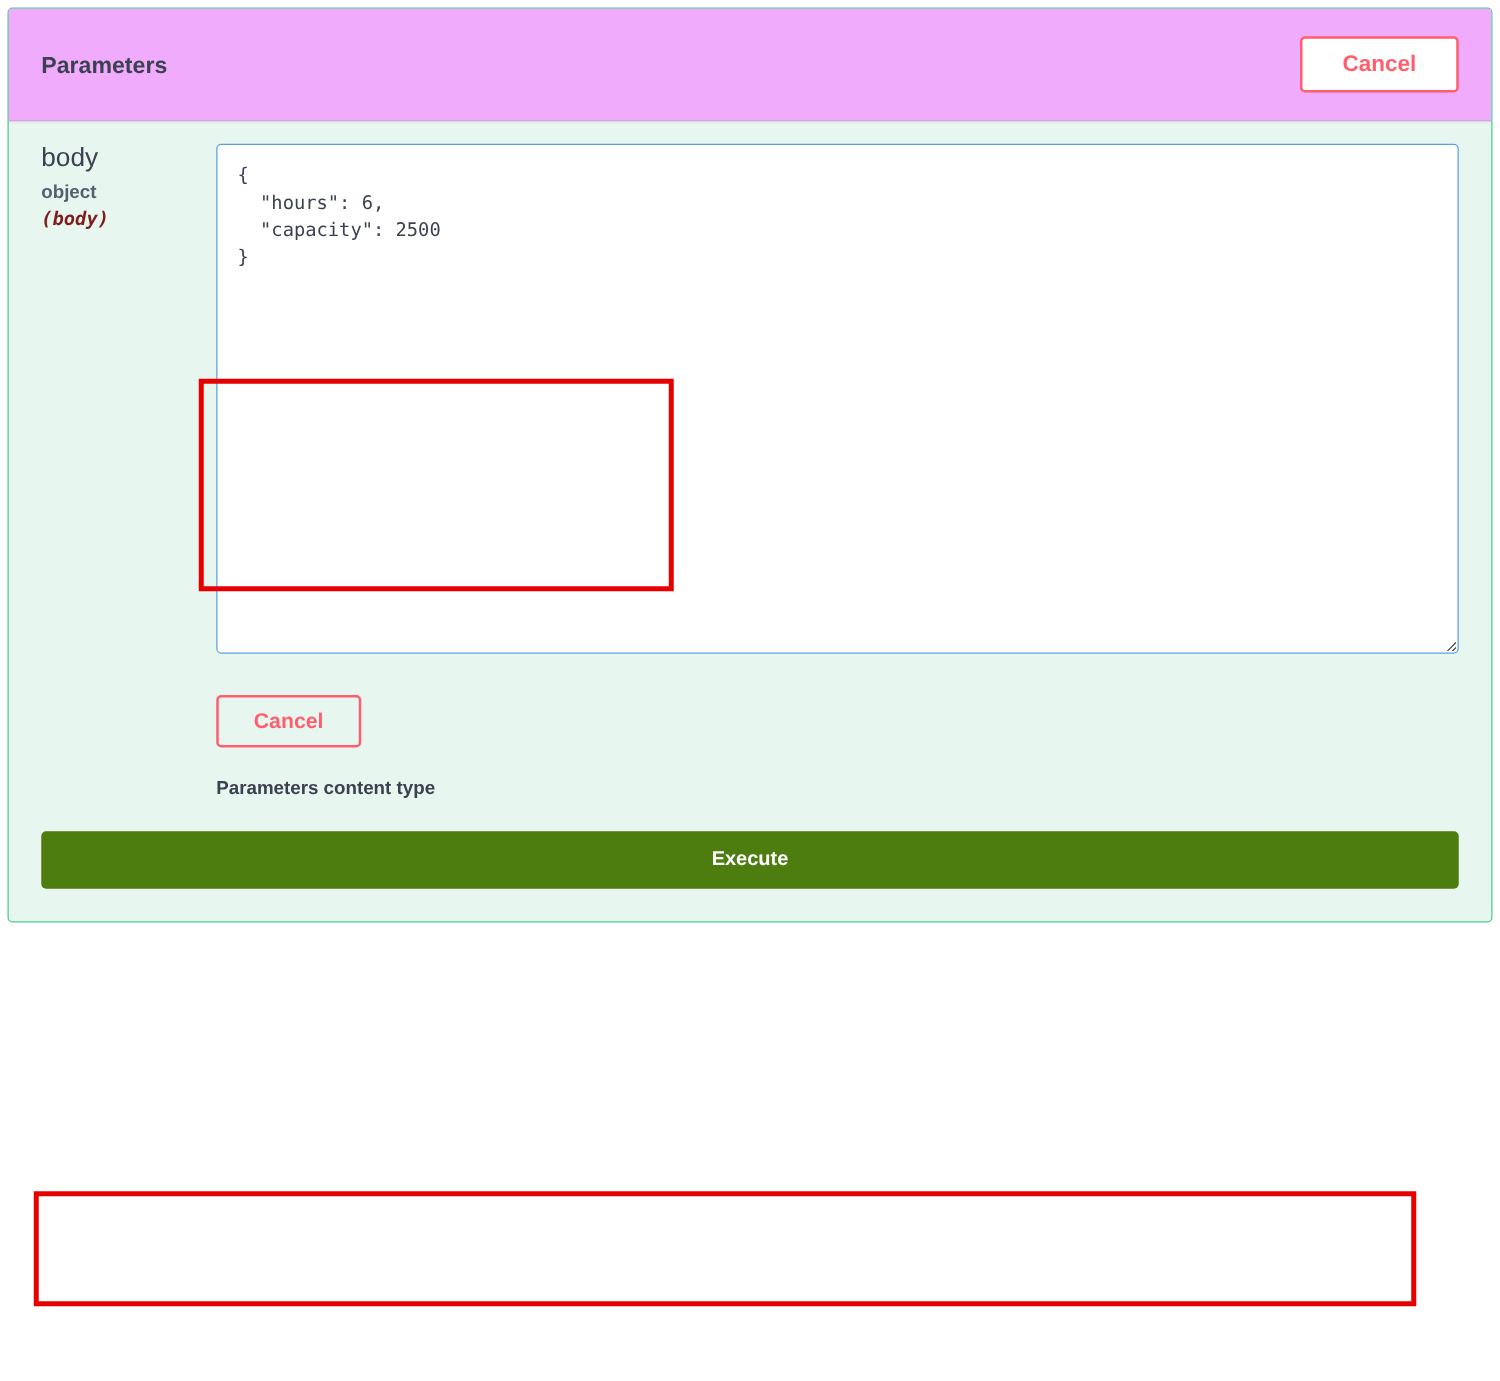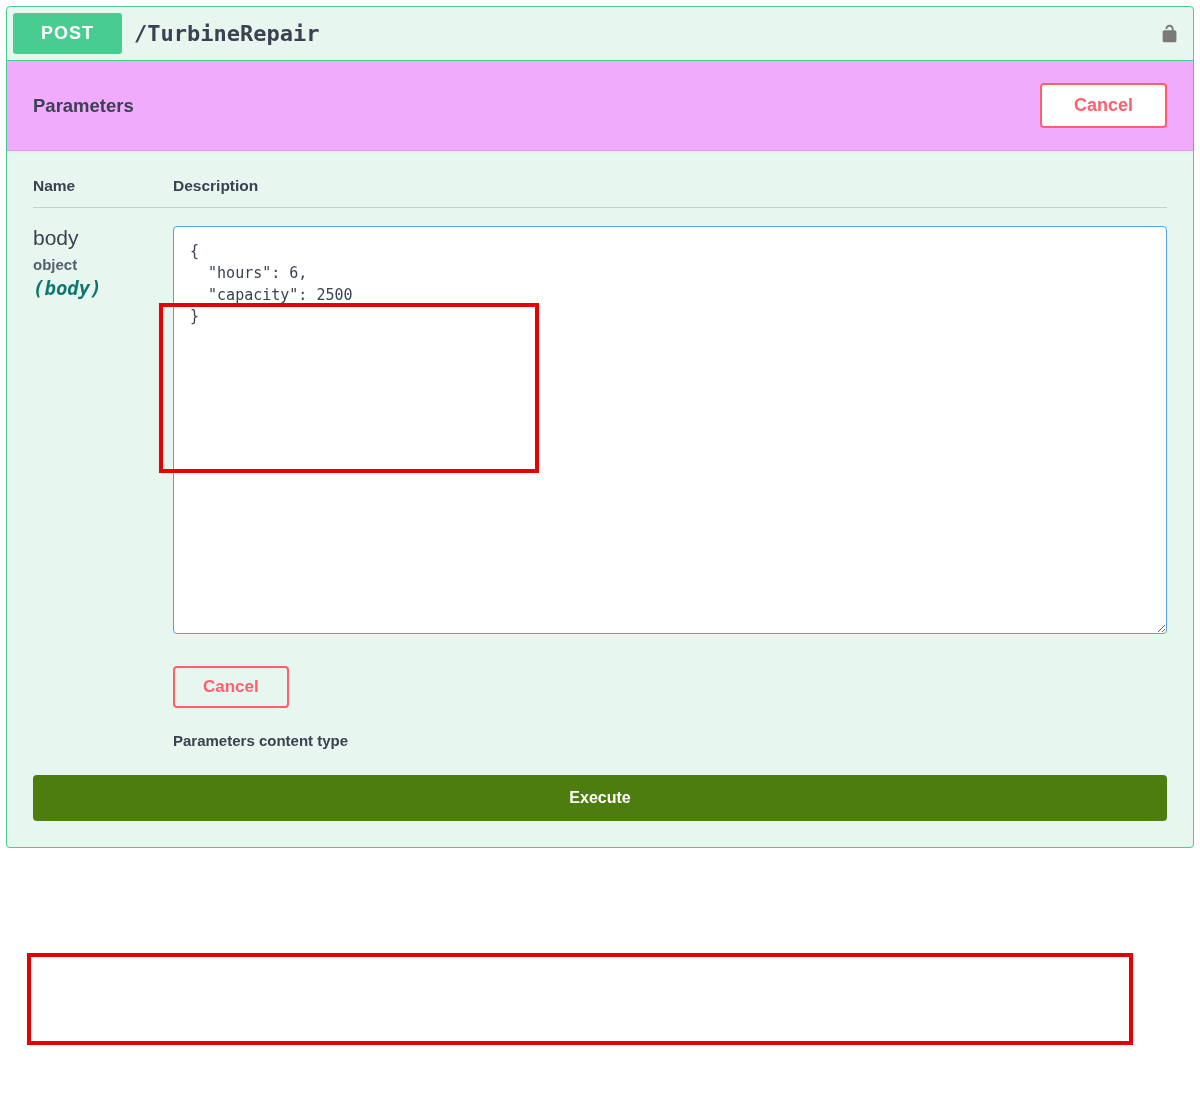--- a/index.html
+++ b/index.html
@@ -96,22 +96,22 @@
     font-weight: 400;
   }
   .param-type {
     color: #55606e;
     font-size: 15px;
     font-family: Liberation Sans, sans-serif;
     margin-top: 6px;
     font-weight: 600;
   }
   .param-in {
-    color: #0f766e;
-    font-size: 19px;
+    color: #7f1d1d;
+    font-size: 15px;
     font-style: italic;
     font-family: ui-monospace, SFMono-Regular, Menlo, Consolas, monospace;
     margin-top: 4px;
     font-weight: 600;
   }
   .tabs {
     display: flex;
     align-items: center;
     gap: 10px;
     margin-bottom: 10px;
@@ -211,41 +211,28 @@
     border: 4px solid #e60000;
     pointer-events: none;
     z-index: 50;
   }
 </style>
 </head>
 <body>
 
 <div class="opblock">
 
-  <div class="opblock-summary">
-    <span class="opblock-summary-method">POST</span>
-    <span class="opblock-summary-path">/TurbineRepair</span>
-    <span class="auth-lock">
-      <svg width="22" height="22" viewBox="0 0 24 24" fill="currentColor">
-          <path d="M17 8h-1V6.5C16 4 14 2 11.5 2S7 4 7 6.5h2C9 5.1 10.1 4 11.5 4S14 5.1 14 6.5V8H6c-1.1 0-2 .9-2 2v9c0 1.1.9 2 2 2h11c1.1 0 2-.9 2-2v-9c0-1.1-.9-2-2-2z"></path>
-        </svg>
-    </span>
-  </div>
 
   <div class="opblock-section-header">
     <h4>Parameters</h4>
     <button class="btn-cancel-primary">Cancel</button>
   </div>
 
   <div class="parameters-container">
 
-    <div class="parameters-headrow">
-      <div class="col-name hdr">Name</div>
-      <div class="col-desc hdr">Description</div>
-    </div>
 
     <div class="param-row">
       <div class="col-name">
         <div class="param-name-label">body</div>
         <div class="param-type">object</div>
         <div class="param-in">(body)</div>
       </div>
       <div class="col-desc">
 
 

